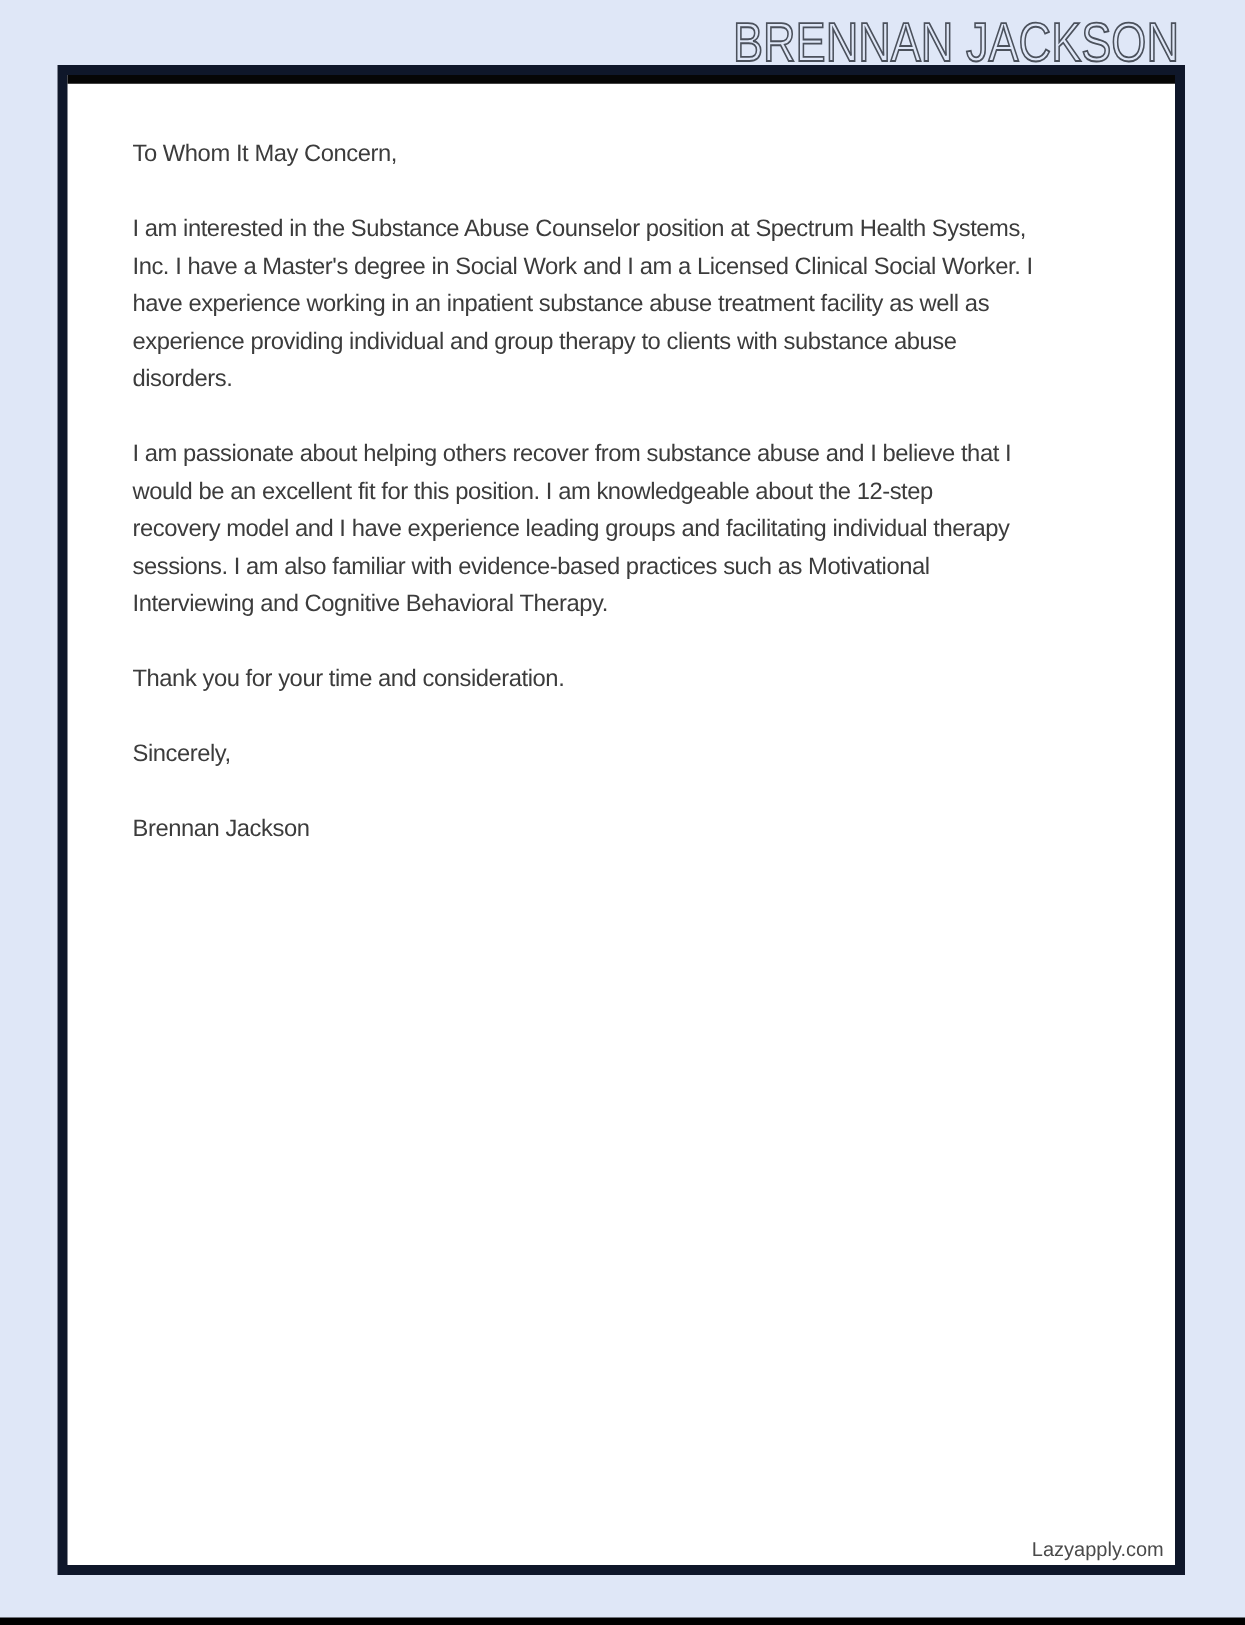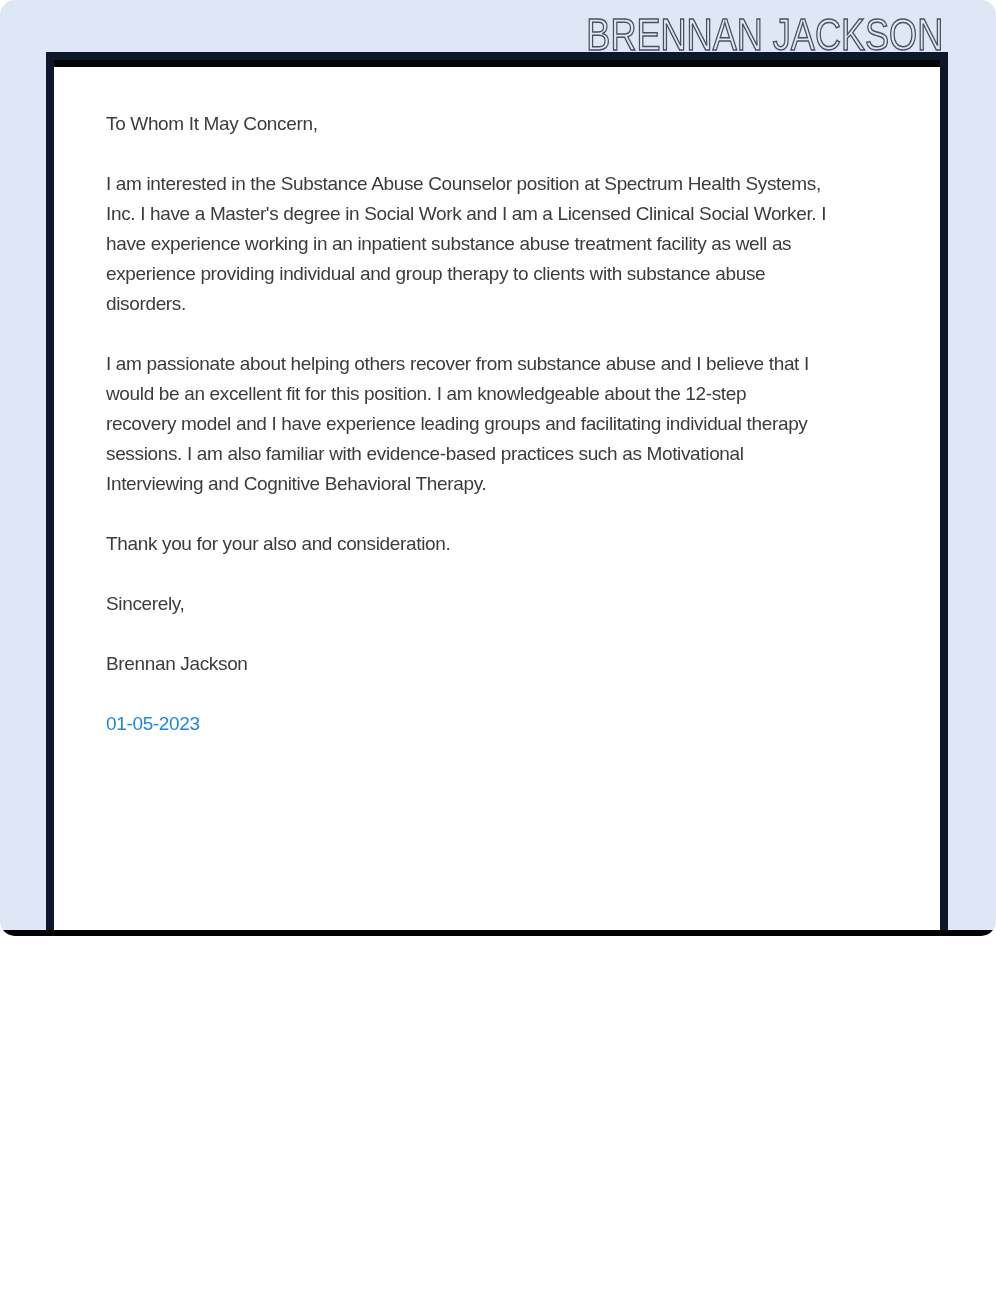--- a/index.html
+++ b/index.html
@@ -2,24 +2,23 @@
 <html><head>
 <meta charset="utf-8">
 <style>
   * { margin: 0; padding: 0; box-sizing: border-box; }
   html, body {
     font-family: "Liberation Sans", sans-serif;
   }
   .viewport {
     position: relative;
     width: 996px;
-    height: 936px;
+    height: 1300px;
     background: #dfe7f7;
     overflow: hidden;
-    border-radius: 15px;
   }
   
   .header-name {
     position: absolute;
     top: 13px;
     right: 53px;
     font-size: 44px;
     line-height: 1;
     font-weight: 400;
     letter-spacing: 0px;
@@ -96,27 +95,26 @@
 experience providing individual and group therapy to clients with substance abuse
 disorders.</p>
 
       <p>I am passionate about helping others recover from substance abuse and I believe that I
 would be an excellent fit for this position. I am knowledgeable about the 12-step
 recovery model and I have experience leading groups and facilitating individual therapy
 sessions. I am also familiar with evidence-based practices such as Motivational
 Interviewing and Cognitive Behavioral Therapy.</p>
 
 
-      <p>Thank you for your also and consideration.</p>
+      <p>Thank you for your time and consideration.</p>
 
       <p>Sincerely,</p>
 
       <p>Brennan Jackson</p>
 
-      <p class="date">01-05-2023</p>
     </div>
 
     <div class="branding">Lazyapply.com</div>
   </div>
 
   <div class="bottom-strip"></div>
 
 </div>
 
 </body></html>

